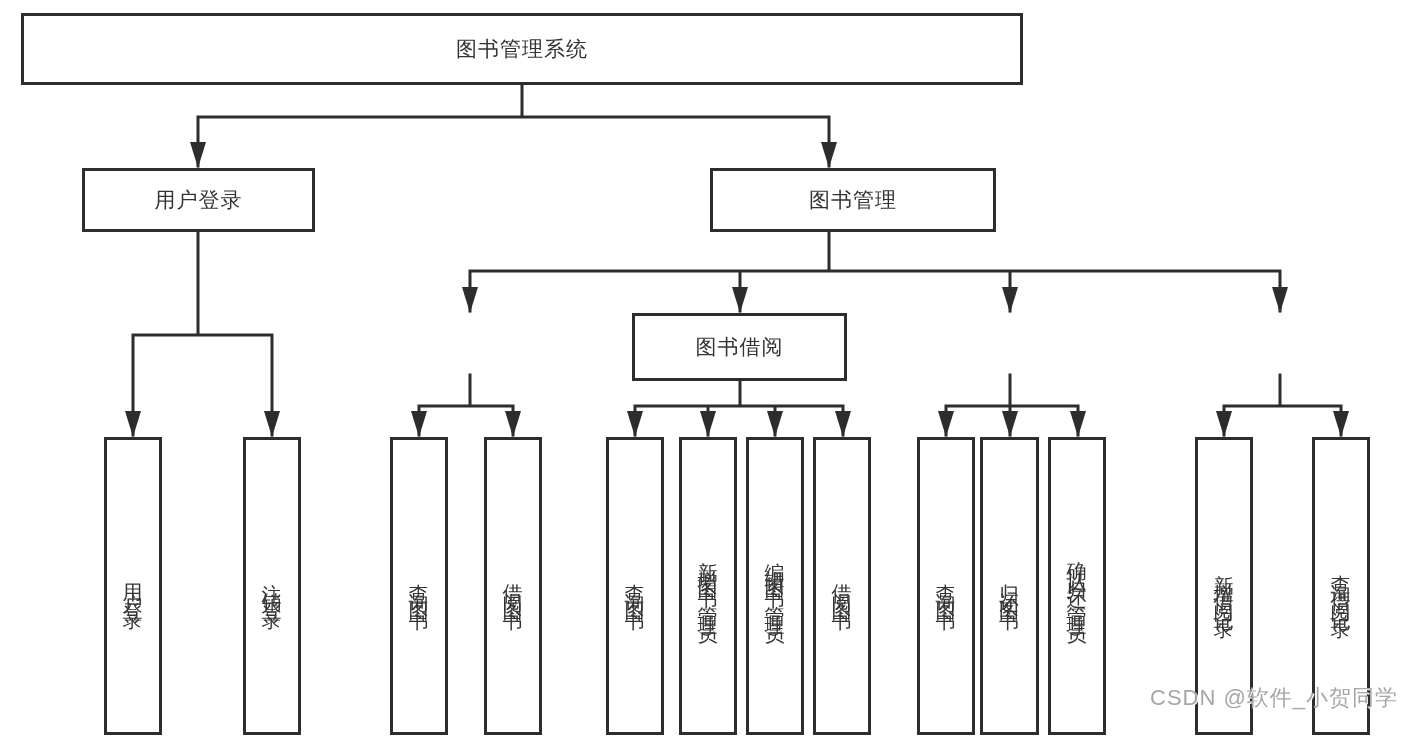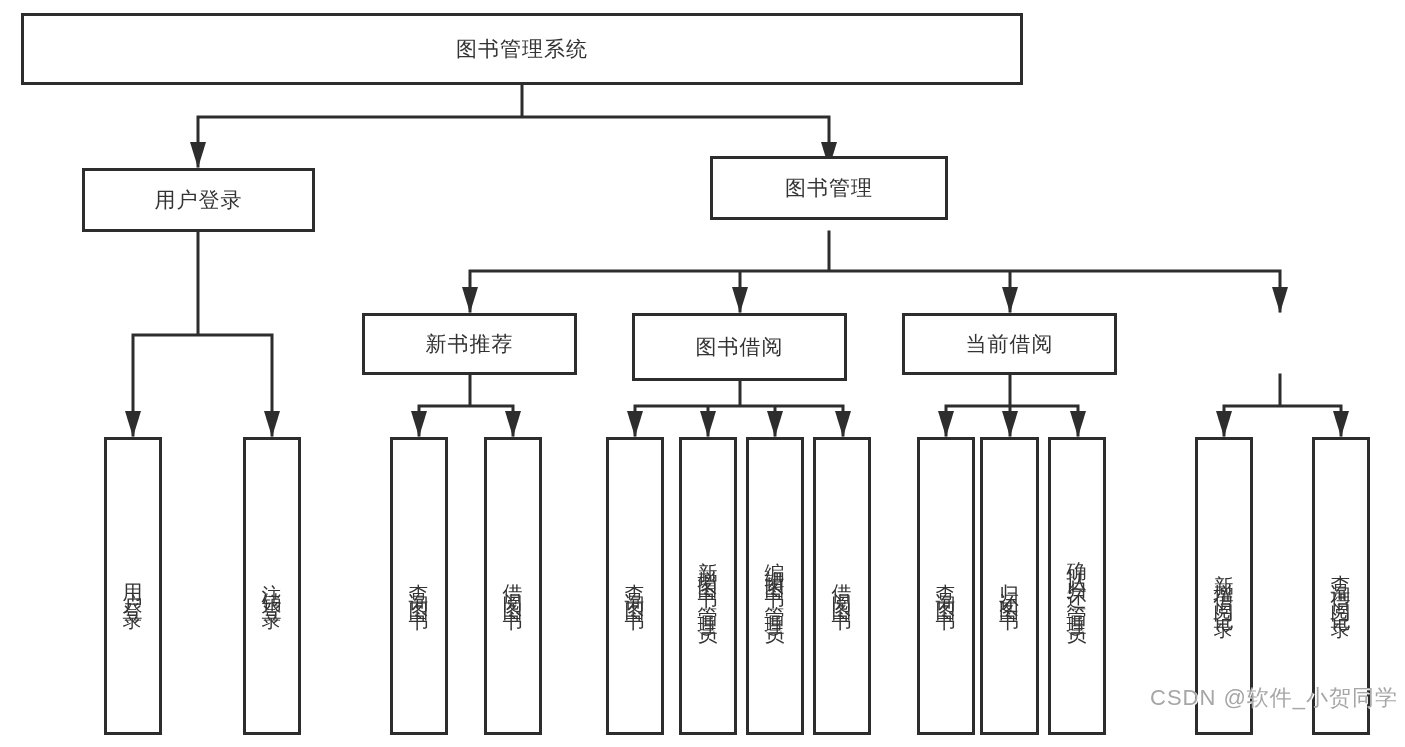--- a/index.html
+++ b/index.html
@@ -83,32 +83,26 @@
       </g>
   </svg>
 
   <div class="node" style="left:21px;top:13px;width:1002px;height:72px">
     <span>图书管理系统</span>
   </div>
 
   <div class="node" style="left:82px;top:168px;width:233px;height:64px">
     <span>用户登录</span>
   </div>
-  <div class="node" style="left:710px;top:156px;width:238px;height:64px">
+  <div class="node" style="left:710px;top:168px;width:286px;height:64px">
     <span>图书管理</span>
   </div>
 
-  <div class="node" style="left:362px;top:313px;width:215px;height:62px">
-    <span>新书推荐</span>
-  </div>
   <div class="node" style="left:632px;top:313px;width:215px;height:68px">
     <span>图书借阅</span>
-  </div>
-  <div class="node" style="left:902px;top:313px;width:215px;height:62px">
-    <span>当前借阅</span>
   </div>
 
   <div class="node leaf" style="left:104px;top:437px;width:58px;height:298px">
     <span>用户登录</span>
   </div>
   <div class="node leaf" style="left:243px;top:437px;width:58px;height:298px">
     <span>注销登录</span>
   </div>
 
   <div class="node leaf" style="left:390px;top:437px;width:58px;height:298px">

